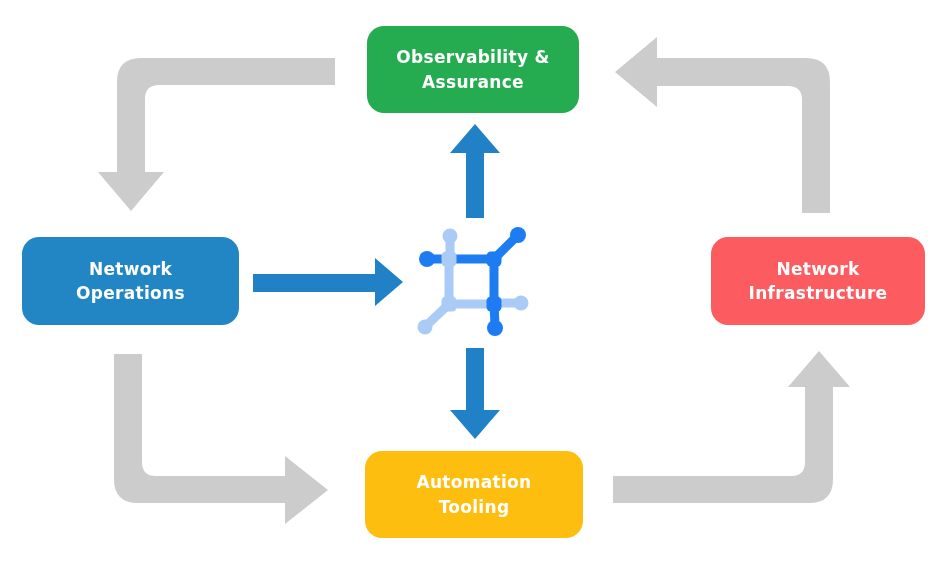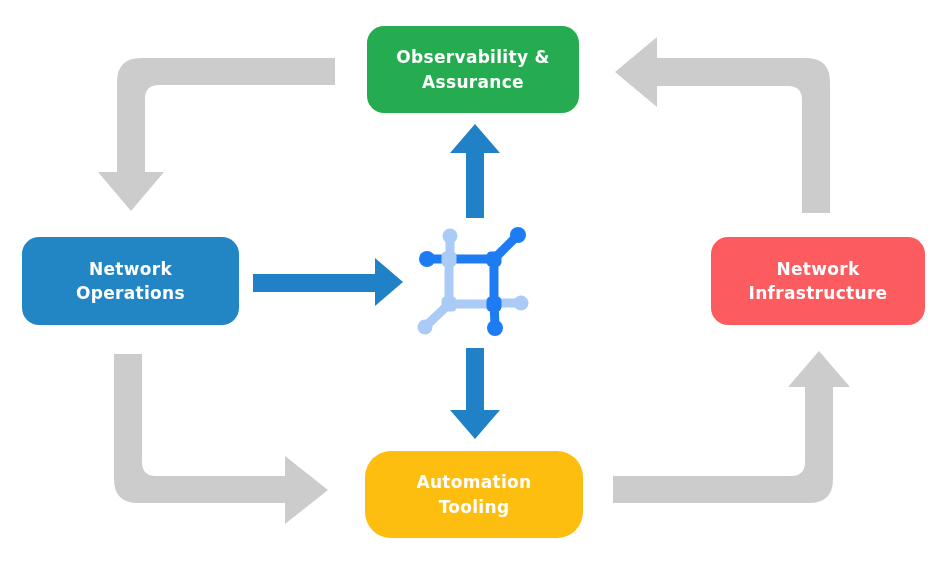--- a/index.html
+++ b/index.html
@@ -96,18 +96,18 @@
   <div class="node node-operations" style="background-color: rgb(34, 134, 197);">
     <span>Network
 Operations</span>
   </div>
 
   <div class="node node-infrastructure" style="background-color: rgb(252, 91, 95);">
     <span>Network
 Infrastructure</span>
   </div>
 
-  <div class="node node-automation" style="background-color: rgb(254, 190, 16); border-radius: 26px;">
+  <div class="node node-automation" style="background-color: rgb(254, 190, 16);">
     <span>Automation
 Tooling</span>
   </div>
 
 </div>
 
 </body></html>

